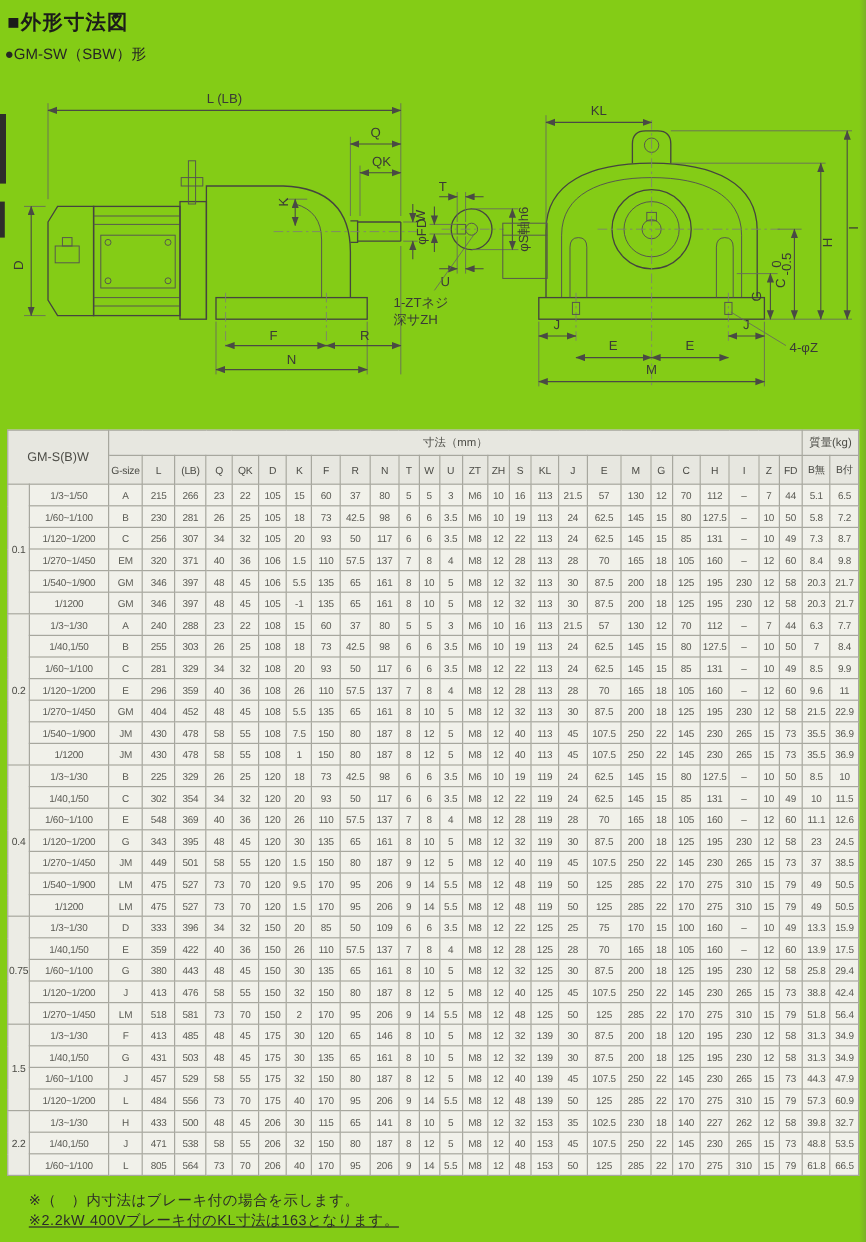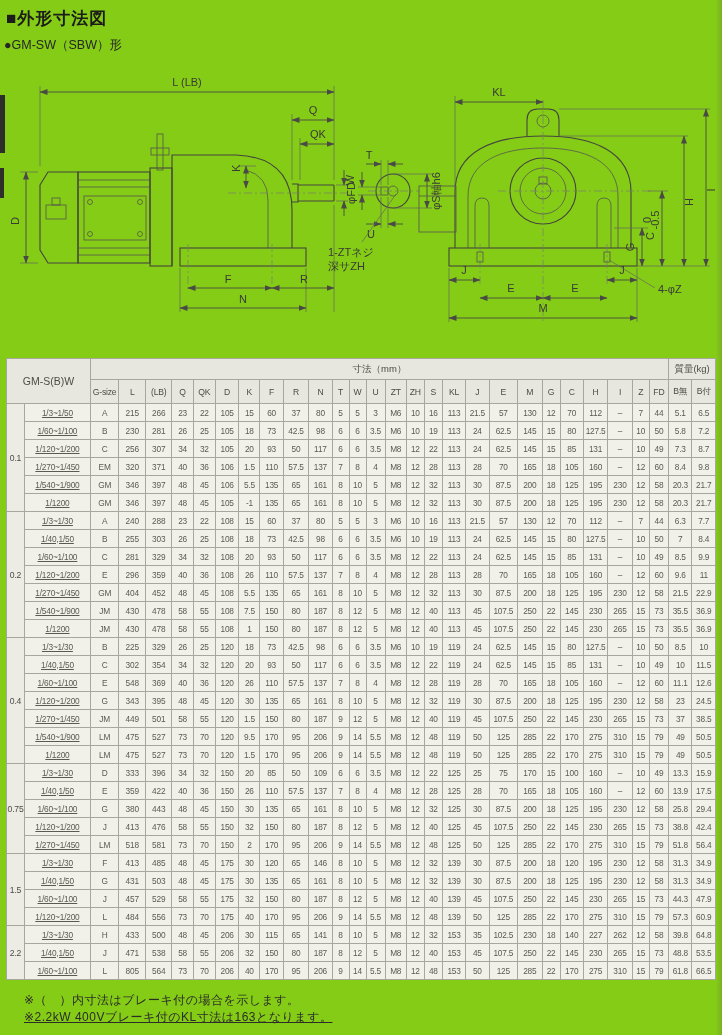--- a/index.html
+++ b/index.html
@@ -19,21 +19,21 @@
   .dim{stroke:#4a4a44;stroke-width:0.9;fill:none;}
   .tbl-wrap{position:absolute;left:6px;top:358px;}
   table{border-collapse:collapse;table-layout:fixed;width:710px;background:#f1f1ea;}
   th,td{border:1px solid #a7a79e;text-align:center;padding:0;overflow:hidden;white-space:nowrap;
         font-weight:normal;}
   thead th{background:#e7e7e0;color:#4c4c46;}
   thead tr:first-child th{height:20px;font-size:9.5px;}
   thead tr:last-child th{height:23px;font-size:8.6px;letter-spacing:-0.2px;}
   tbody td{height:17px;font-size:8.3px;letter-spacing:-0.2px;color:#5a5a53;}
   td.kw{background:#ecece5;font-size:8.6px;color:#4c4c46;}
-  td.ratio{font-size:8.3px;text-decoration:underline;}
+  td.ratio{font-size:8.3px;}
   tr.gstart td{border-top:1px solid #83837b;}
   .corner{font-size:10.5px !important;margin-top:12px;}
   .footnote{position:absolute;left:24px;font-size:12px;color:#2c2c29;letter-spacing:0.5px;}
   .fn1{top:992px;} .fn2{top:1009px;text-decoration:underline;}
 </style>
 </head>
 <body>
 
 <div class="page">
 
@@ -1224,21 +1224,21 @@
             <td>35</td>
             <td>102.5</td>
             <td>230</td>
             <td>18</td>
             <td>140</td>
             <td>227</td>
             <td>262</td>
             <td>12</td>
             <td>58</td>
             <td>39.8</td>
-            <td>64.8</td>
+            <td>32.7</td>
           </tr>
           <tr>
             <td class="ratio">1/40,1/50</td>
             <td>J</td>
             <td>471</td>
             <td>538</td>
             <td>58</td>
             <td>55</td>
             <td>206</td>
             <td>32</td>

